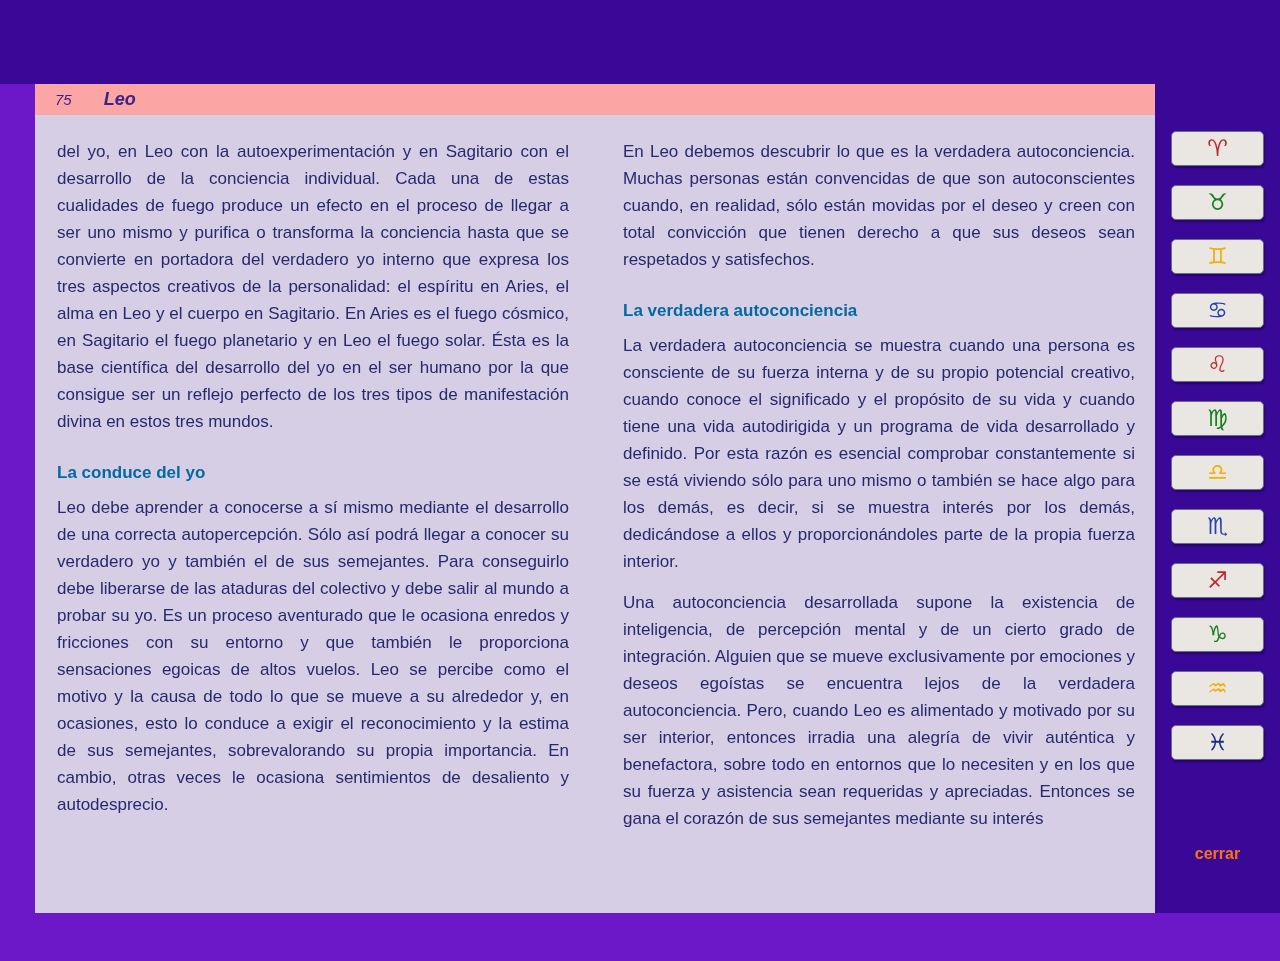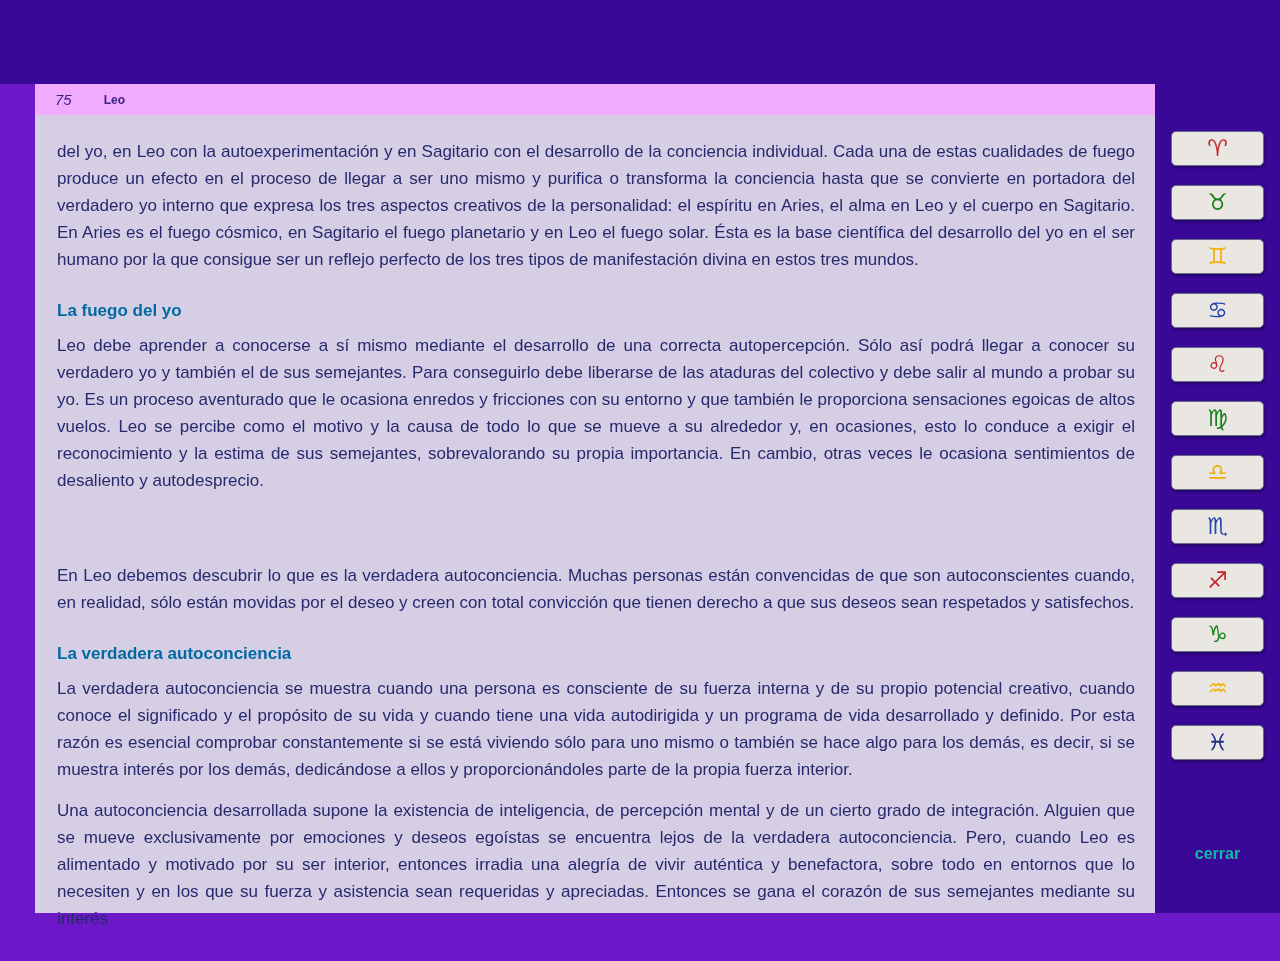--- a/index.html
+++ b/index.html
@@ -11,26 +11,26 @@
     overflow:hidden;
   }
   .screen { position:absolute; inset:0; width:1280px; height:961px; }
   .top-band { position:absolute; left:0; top:0; width:1280px; height:84px; background:#3a0896; }
   .bottom-band { position:absolute; left:0; top:913px; width:1280px; height:48px; background:#6d18c8; }
   .content-panel {
     position:absolute; left:35px; top:84px; width:1120px; height:829px;
     background:#d5cee4;
   }
   .page-header {
-    height:31px; background:#f0abfc;
+    height:31px; background:#fca5a5;
     display:flex; align-items:center; padding-left:20px;
   }
   .page-number { font-style:italic; font-size:15px; color:#3c2386; }
-  .page-title  { font-weight:bold; font-size:12px; color:#3c2386; margin-left:32px; }
-  .columns { display:flex; gap:54px; padding:23px 20px 0 22px;flex-direction:column; }
+  .page-title  { font-style:italic; font-weight:bold; font-size:18px; color:#3c2386; margin-left:32px; }
+  .columns { display:flex; gap:54px; padding:23px 20px 0 22px; }
   .col {
     flex:1; min-width:0;
     font-size:17px; line-height:27px; color:#27296d;
     text-align:justify;
   }
   .col p { margin:0 0 14px 0; }
   .col h3 { font-size:17px; line-height:27px; margin:24px 0 0 0; color:#0369a1; }
   .col h3 + p { margin-top:8px; }
   .sidebar {
     position:absolute; left:1155px; top:84px; width:125px; height:829px;
@@ -49,42 +49,42 @@
     padding:0;
   }
   .glyph {
     font-family:"DejaVu Sans", sans-serif;
     font-size:23px; font-weight:bold; line-height:1;
   }
   .close-link {
     position:absolute; bottom:50px; left:0; width:125px;
     text-align:center;
     font-weight:bold; font-size:16px;
-    color:#14b8a6;
+    color:#f97316;
     cursor:pointer;
     text-decoration:none;
     display:block;
   }
 </style>
 </head>
 <body>
 
 <div class="screen">
   <div class="top-band"></div>
   <div class="bottom-band"></div>
 
   <div class="content-panel">
     <div class="page-header">
       <span class="page-number">75</span>
       <span class="page-title">Leo</span>
     </div>
     <div class="columns">
       <div class="col">
         <p>del yo, en Leo con la autoexperimentación y en Sagitario con el desarrollo de la conciencia individual. Cada una de estas cualidades de fuego produce un efecto en el proceso de llegar a ser uno mismo y purifica o transforma la conciencia hasta que se convierte en portadora del verdadero yo interno que expresa los tres aspectos creativos de la personalidad: el espíritu en Aries, el alma en Leo y el cuerpo en Sagitario. En Aries es el fuego cósmico, en Sagitario el fuego planetario y en Leo el fuego solar. Ésta es la base científica del desarrollo del yo en el ser humano por la que consigue ser un reflejo perfecto de los tres tipos de manifestación divina en estos tres mundos.</p>
-        <h3>La fuego del yo</h3>
+        <h3>La conduce del yo</h3>
         <p>Leo debe aprender a conocerse a sí mismo mediante el desarrollo de una correcta autopercepción. Sólo así podrá llegar a conocer su verdadero yo y también el de sus semejantes. Para conseguirlo debe liberarse de las ataduras del colectivo y debe salir al mundo a probar su yo. Es un proceso aventurado que le ocasiona enredos y fricciones con su entorno y que también le proporciona sensaciones egoicas de altos vuelos. Leo se percibe como el motivo y la causa de todo lo que se mueve a su alrededor y, en ocasiones, esto lo conduce a exigir el reconocimiento y la estima de sus semejantes, sobrevalorando su propia importancia. En cambio, otras veces le ocasiona sentimientos de desaliento y autodesprecio.</p>
       </div>
       <div class="col">
         <p>En Leo debemos descubrir lo que es la verdadera autoconciencia. Muchas personas están convencidas de que son autoconscientes cuando, en realidad, sólo están movidas por el deseo y creen con total convicción que tienen derecho a que sus deseos sean respetados y satisfechos.</p>
         <h3>La verdadera autoconciencia</h3>
         <p>La verdadera autoconciencia se muestra cuando una persona es consciente de su fuerza interna y de su propio potencial creativo, cuando conoce el significado y el propósito de su vida y cuando tiene una vida autodirigida y un programa de vida desarrollado y definido. Por esta razón es esencial comprobar constantemente si se está viviendo sólo para uno mismo o también se hace algo para los demás, es decir, si se muestra interés por los demás, dedicándose a ellos y proporcionándoles parte de la propia fuerza interior.</p>
         <p>Una autoconciencia desarrollada supone la existencia de inteligencia, de percepción mental y de un cierto grado de integración. Alguien que se mueve exclusivamente por emociones y deseos egoístas se encuentra lejos de la verdadera autoconciencia. Pero, cuando Leo es alimentado y motivado por su ser interior, entonces irradia una alegría de vivir auténtica y benefactora, sobre todo en entornos que lo necesiten y en los que su fuerza y asistencia sean requeridas y apreciadas. Entonces se gana el corazón de sus semejantes mediante su interés</p>
       </div>
     </div>
   </div>

